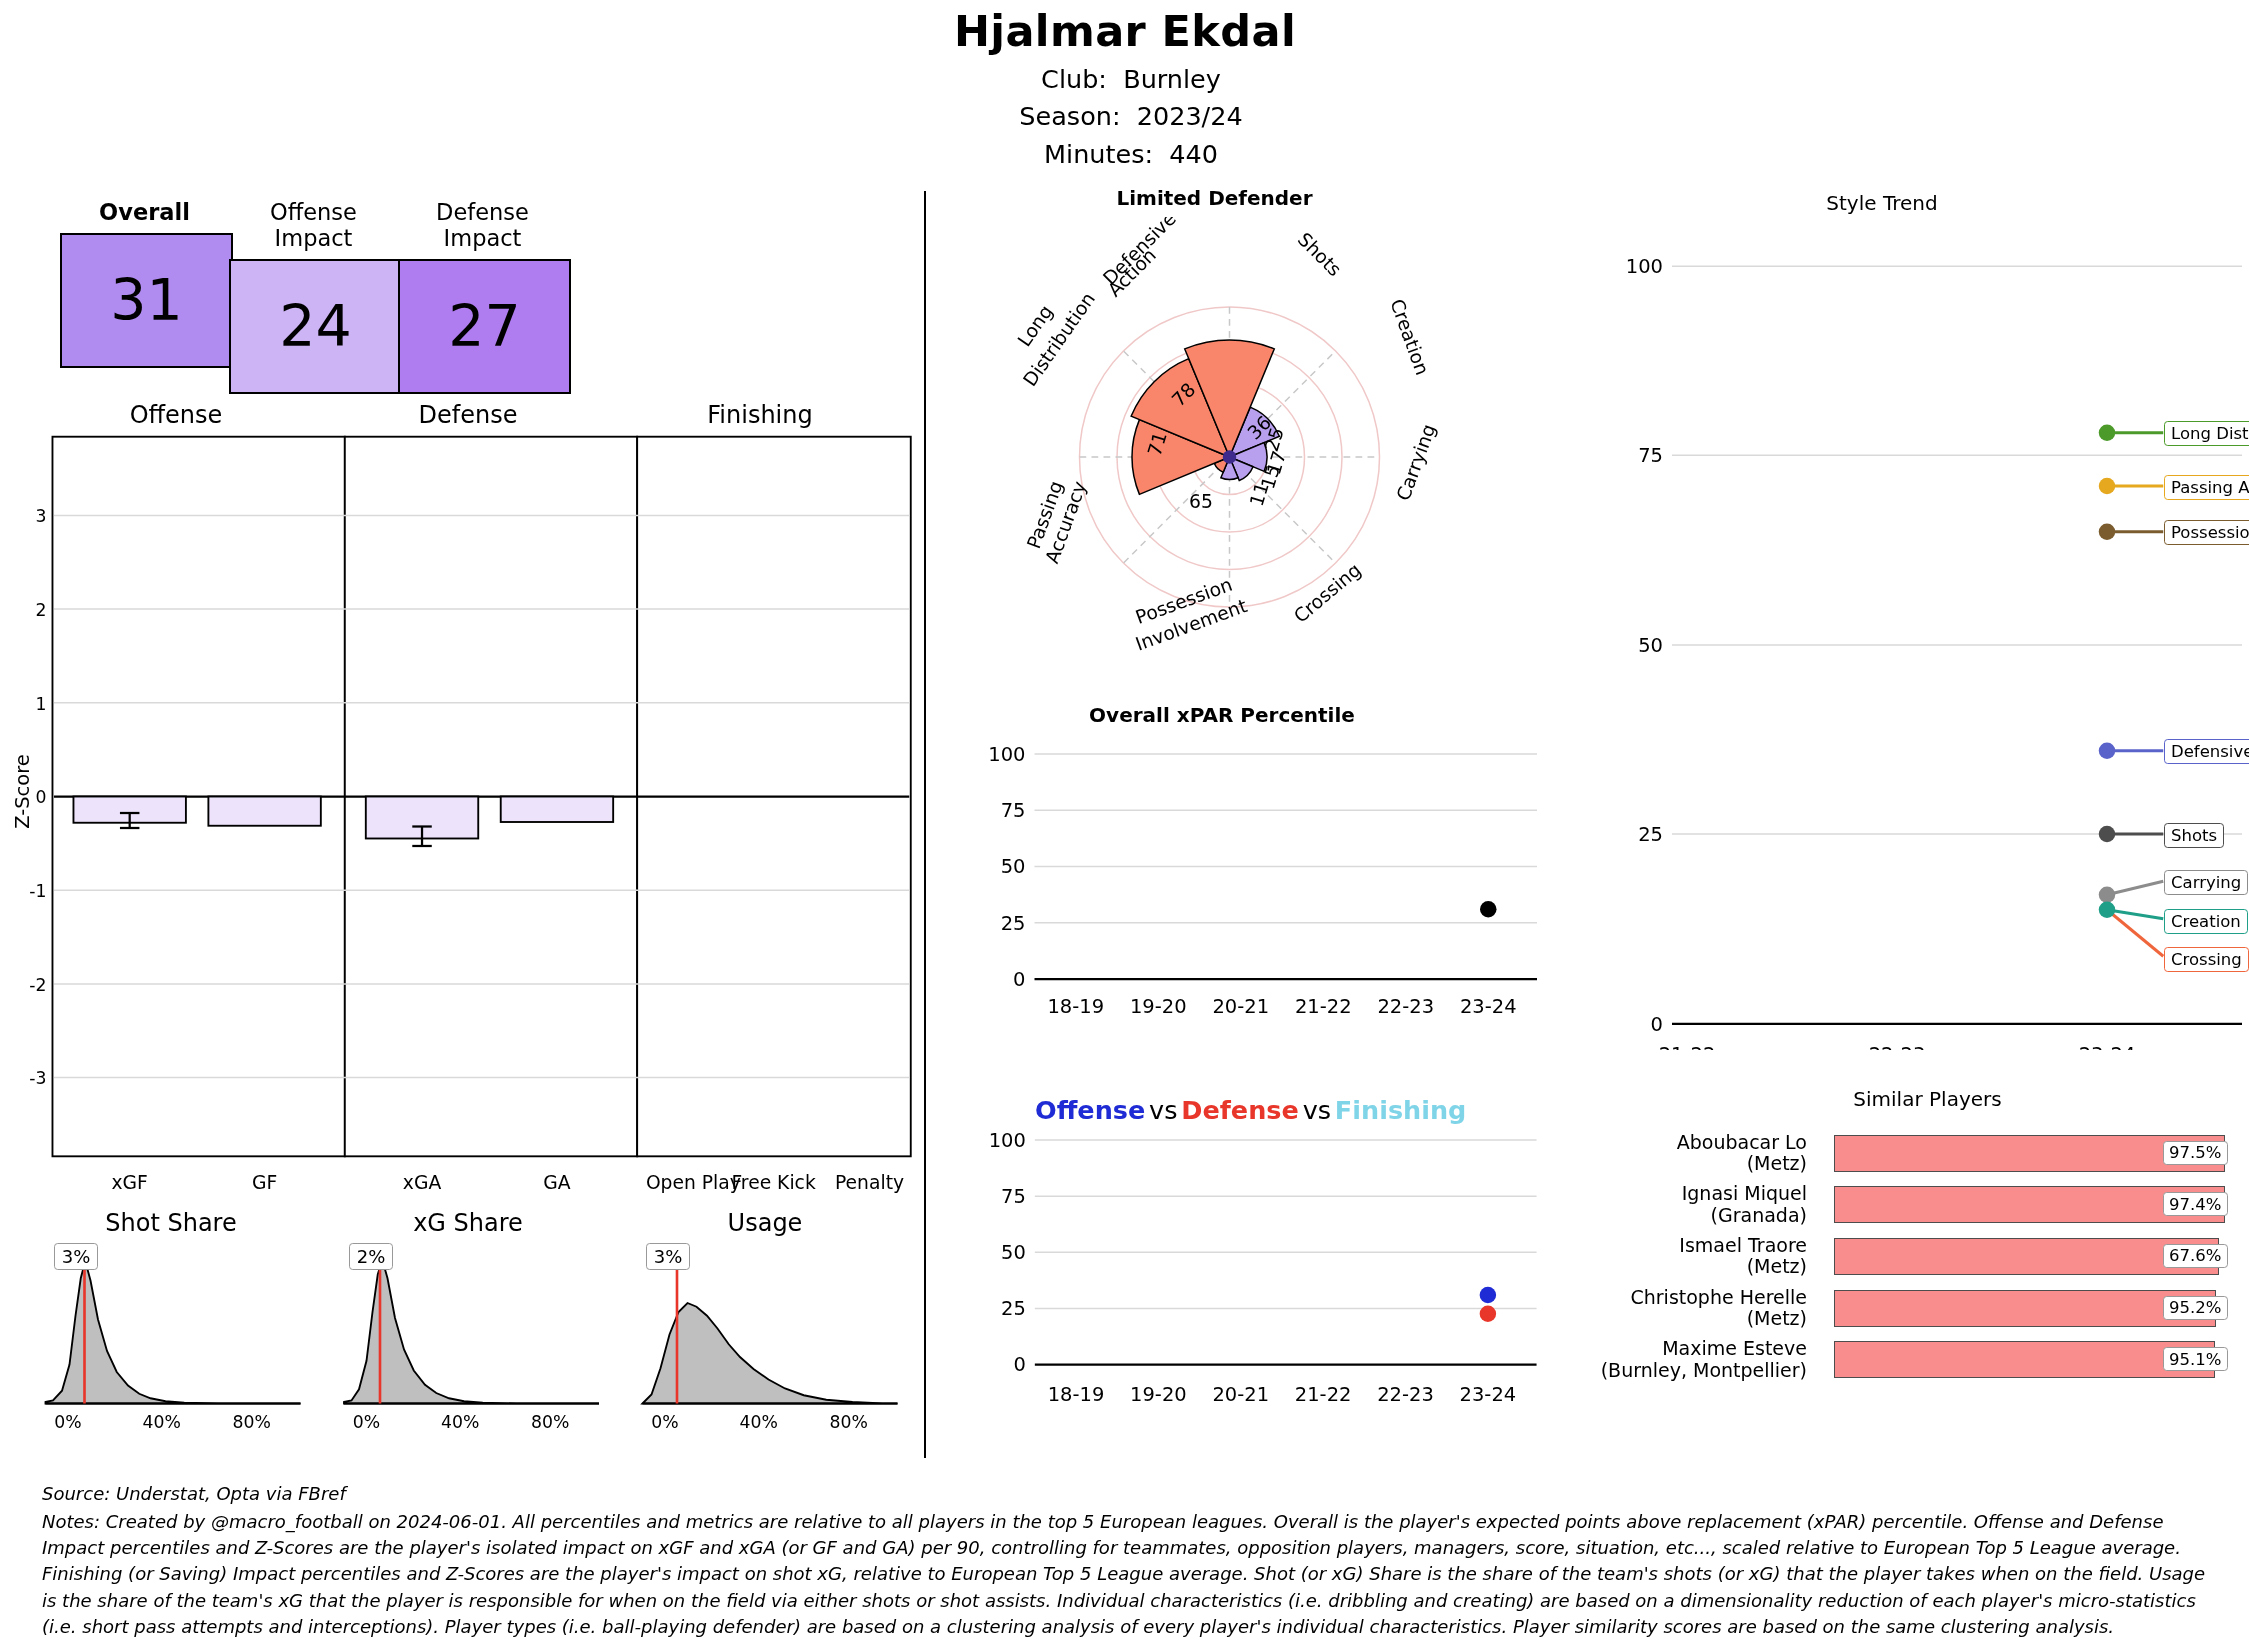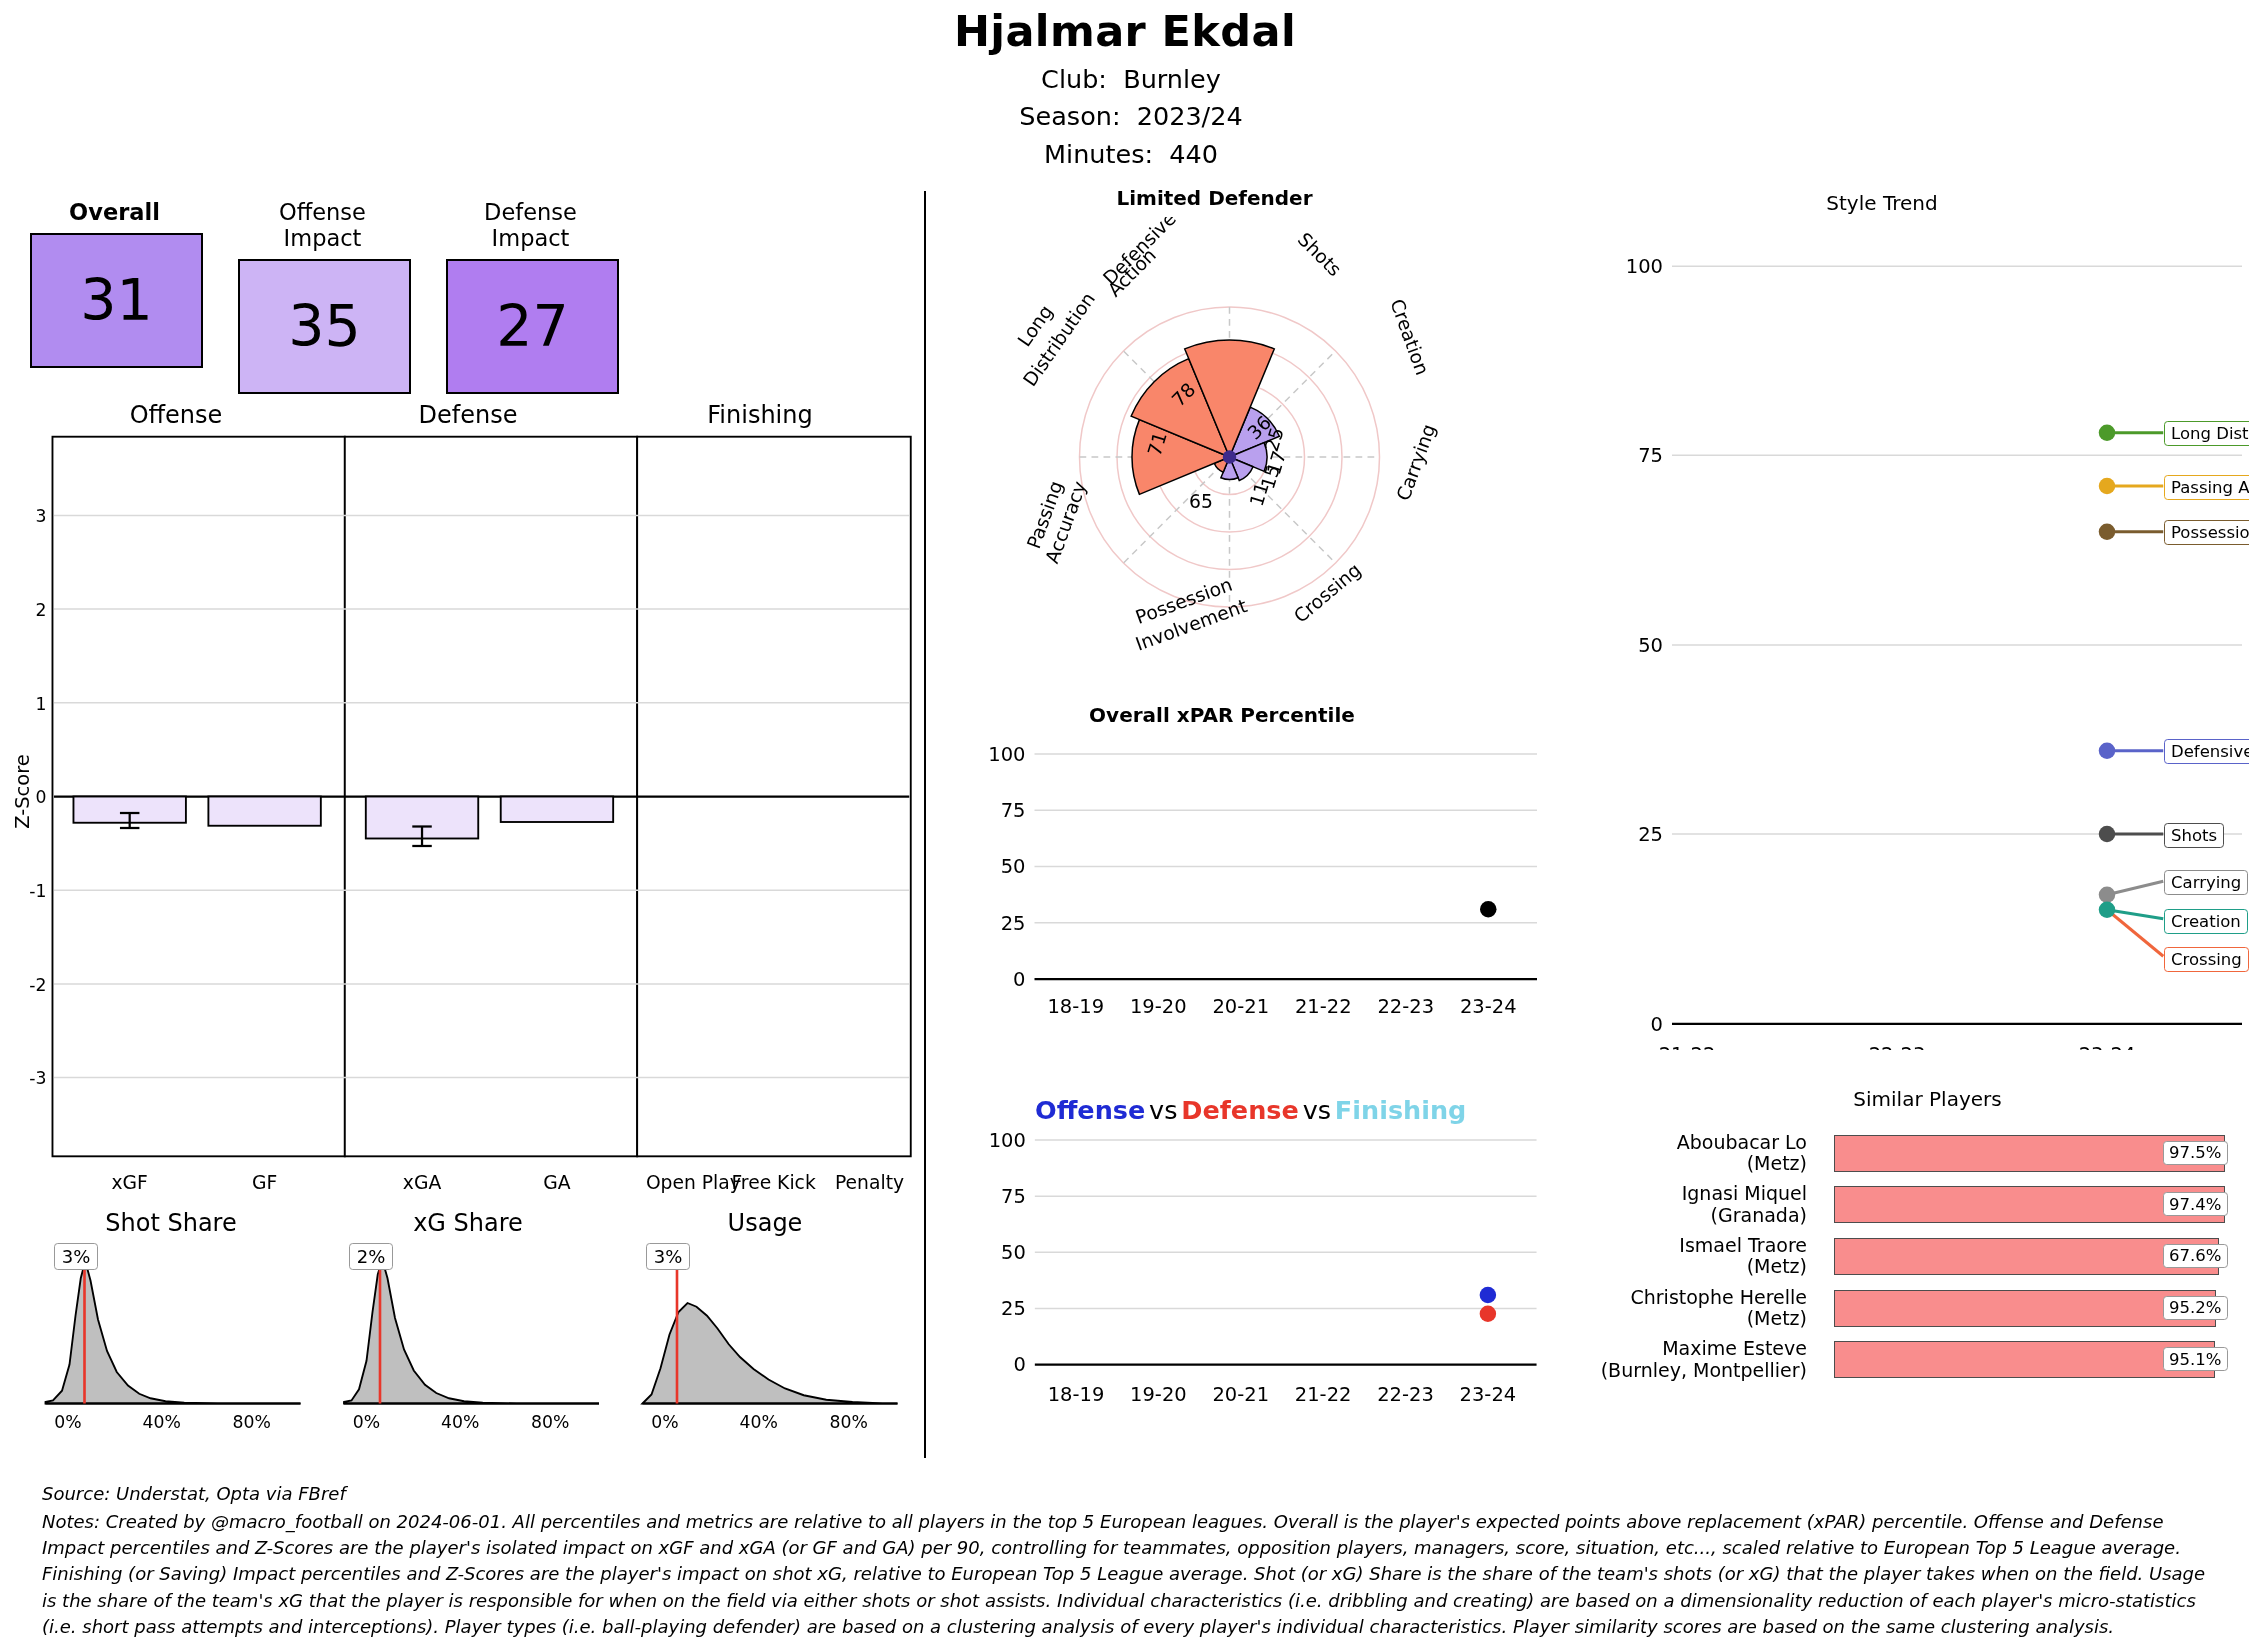--- a/index.html
+++ b/index.html
@@ -10,21 +10,21 @@
     color:#000;
     position:relative;
     overflow:hidden;
   }
   .abs{position:absolute;}
   
   #header{left:0;top:0;width:2250px;text-align:center;}
   #player-name{font-size:43px;font-weight:bold;letter-spacing:0.4px;margin-top:6px;}
   .meta{font-size:25.5px;margin-top:7.5px;padding-left:12px;}
   
-  .impact-wrap{display:flex;gap:39px;}
+  .impact-wrap{display:flex;margin-left:30px;}
   .impact-box{width:169px;}
   .impact-title{font-size:22.5px;text-align:center;margin-bottom:7.5px;}
   .impact-title.bold{font-weight:bold;}
   .impact-square{
     width:169px;height:131px;border:2.2px solid #000;
     display:flex;align-items:center;justify-content:center;
     font-size:57px;
   }
   .panel-title{font-size:24px;text-align:center;}
   .tick{font-size:23px;fill:#000;}
@@ -71,21 +71,21 @@
   </div>
 </div>
 
 <div class="abs impact-wrap" style="left:30px;top:199px;">
   <div class="impact-box">
     <div class="impact-title bold">Overall</div>
     <div class="impact-square" style="background:#b18cf0">31</div>
   </div>
   <div class="impact-box">
     <div class="impact-title">Offense Impact</div>
-    <div class="impact-square" style="background:#cdb4f5">35</div>
+    <div class="impact-square" style="background:#cdb4f5">24</div>
   </div>
   <div class="impact-box">
     <div class="impact-title">Defense Impact</div>
     <div class="impact-square" style="background:#b07df0">27</div>
   </div>
 </div>
 
 <div class="abs" style="left:30px;top:401px;width:885px;">
   <div style="display:flex;">
     <div style="width:292px;" class="panel-title">Offense</div>

